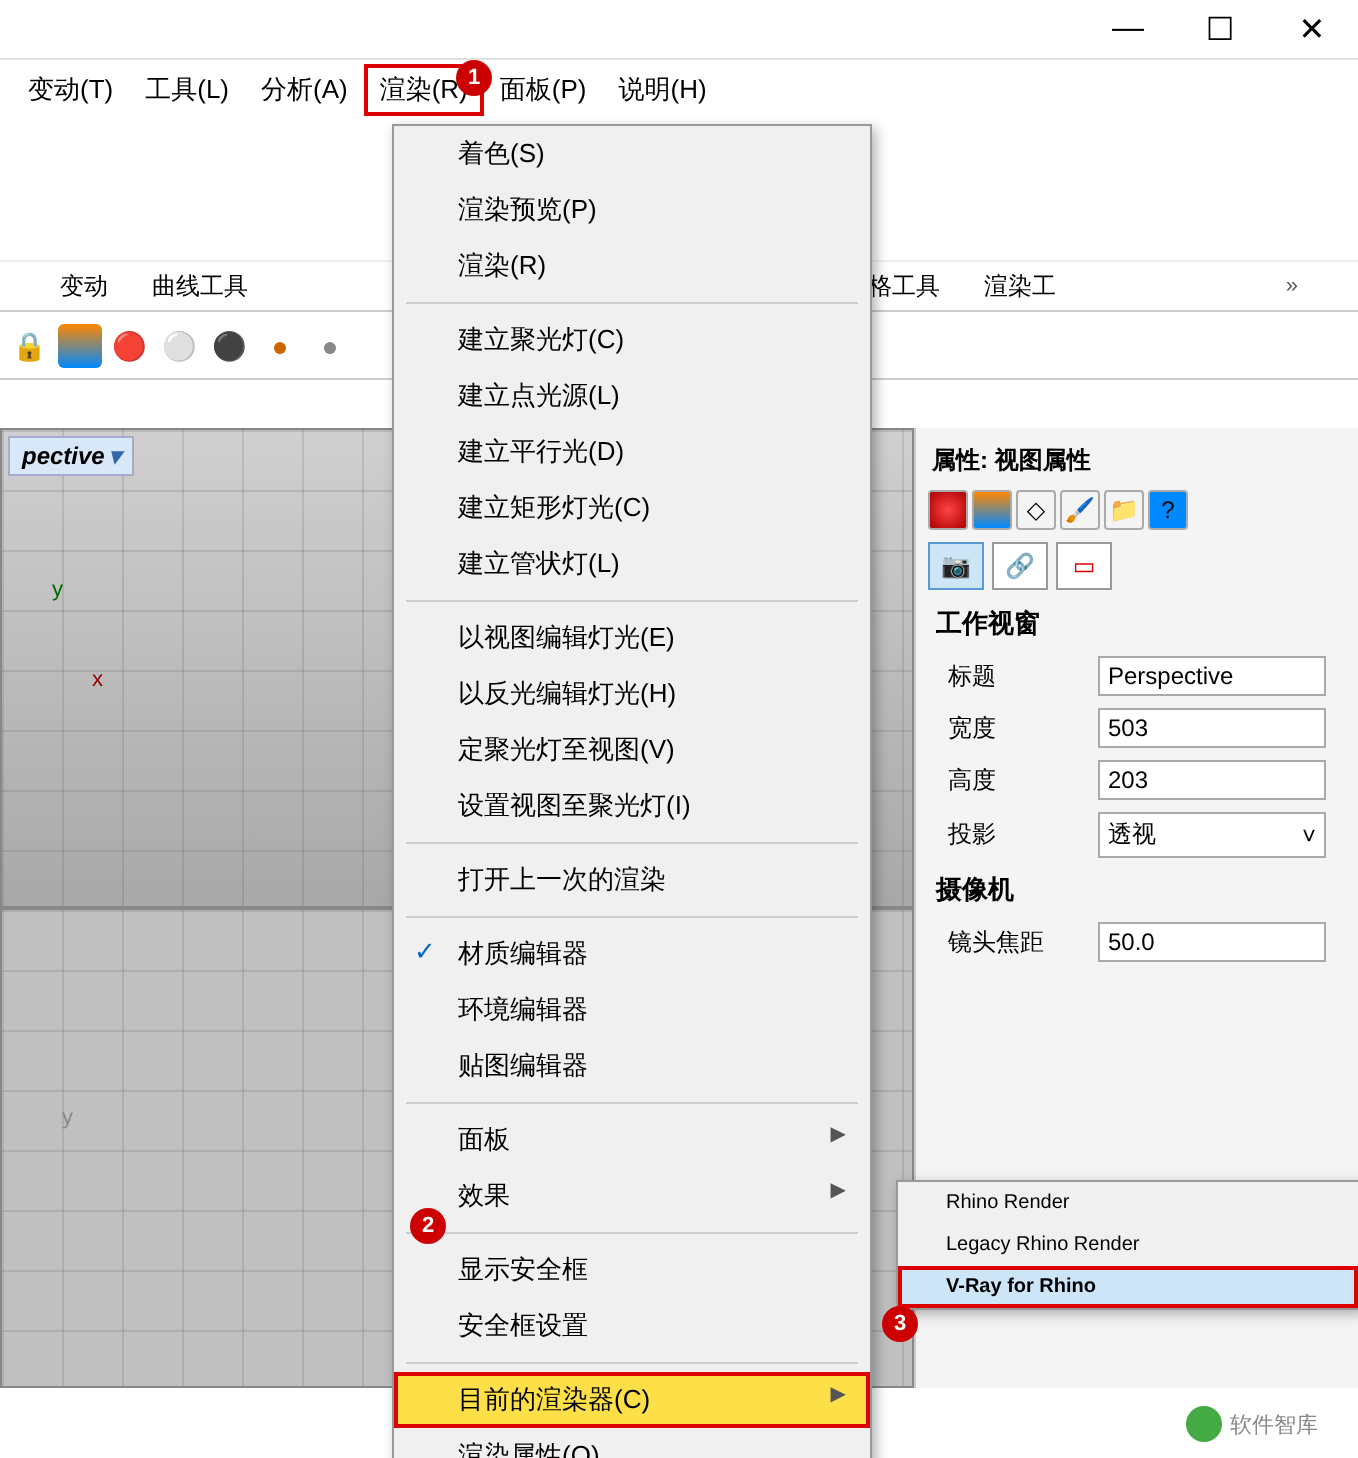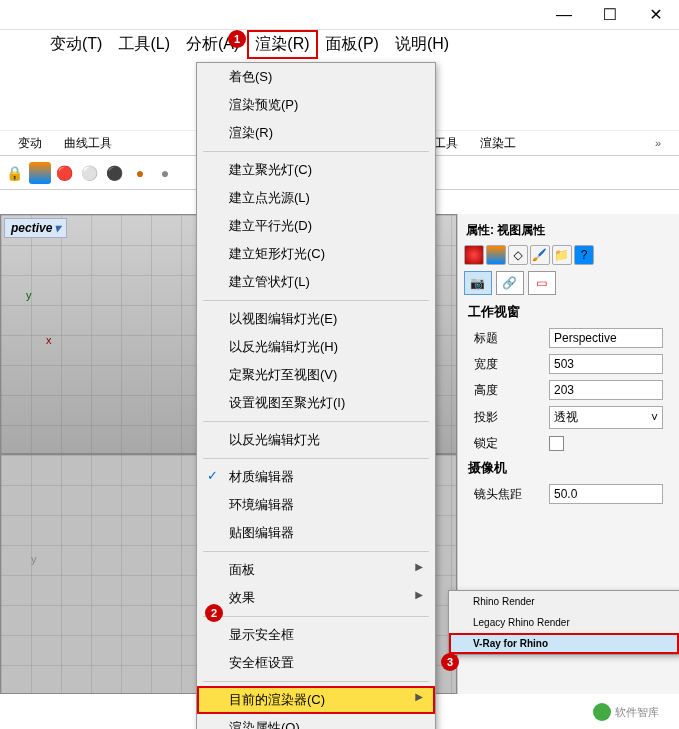--- a/index.html
+++ b/index.html
@@ -1,25 +1,25 @@
 <!DOCTYPE html>
 <html><head>
 <meta charset="utf-8">
 <style>
 * { margin: 0; padding: 0; box-sizing: border-box; font-family: "Microsoft YaHei", "SimSun", Arial, sans-serif; }
 body { background: #fff; width: 679px; height: 729px; position: relative; overflow: hidden; }
 
 .titlebar { height: 30px; display: flex; justify-content: flex-end; align-items: center; background: #fff; border-bottom: 1px solid #e0e0e0; }
 .titlebar .btn { width: 46px; height: 30px; display: flex; align-items: center; justify-content: center; color: #000; }
 
-.menubar { height: 28px; display: flex; align-items: flex-start; padding: 0 6px; font-size: 16px; margin-left: 36px; }
+.menubar { height: 28px; display: flex; align-items: flex-end; padding: 0 6px; font-size: 13px; }
 .menubar .item { padding: 4px 8px; }
 .menubar .item.active { border: 2px solid #d00; padding: 2px 6px; }
 
-.toolbar2 { height: 26px; display: flex; align-items: center; gap: 22px; padding: 0 18px; font-size: 12px; border-bottom: 1px solid #ccc; border-top: 1px solid #eee; margin-top: 72px; }
+.toolbar2 { height: 26px; display: flex; align-items: center; gap: 22px; padding: 0 30px; font-size: 12px; border-bottom: 1px solid #ccc; border-top: 1px solid #eee; margin-top: 72px; }
 .toolbar2 .more { margin-left: auto; color: #555; font-size: 11px; }
 
 .icon-row { height: 34px; display: flex; align-items: center; gap: 3px; padding: 2px 4px; border-bottom: 1px solid #ccc; }
 .icon-row .ic { width: 22px; height: 22px; display: flex; align-items: center; justify-content: center; font-size: 14px; }
 
 .workspace { display: flex; height: 480px; margin-top: 24px; }
 .viewports { flex: 1; display: flex; flex-direction: column; background: #b8b8b8; }
 .vp-top { flex: 1; background: linear-gradient(#d0d0d0, #a8a8a8); position: relative; border: 1px solid #888; }
 .vp-bottom { flex: 1; background: #c0c0c0; position: relative; border: 1px solid #888; }
 .vp-label { position: absolute; top: 3px; left: 3px; background: #d8e8f8; padding: 2px 6px; font-weight: bold; font-style: italic; font-size: 12px; border: 1px solid #aac; }
@@ -148,24 +148,20 @@
           <div class="val">503</div>
         </div>
         <div class="prop-row">
           <div class="lbl">高度</div>
           <div class="val">203</div>
         </div>
         <div class="prop-row">
           <div class="lbl">投影</div>
           <div class="val dd">透视<span>˅</span></div>
         </div>
-        <div class="prop-row">
-          <div class="lbl">锁定</div>
-          <div class="chk"></div>
-        </div>
       </div>
     <div class="section">摄像机</div>
     <div id="rows2">
         <div class="prop-row">
           <div class="lbl">镜头焦距</div>
           <div class="val">50.0</div>
         </div>
       </div>
   </div>
 </div>
@@ -179,21 +175,21 @@
     <div class="mi">建立点光源(L)</div>
     <div class="mi">建立平行光(D)</div>
     <div class="mi">建立矩形灯光(C)</div>
     <div class="mi">建立管状灯(L)</div>
     <div class="sep"></div>
     <div class="mi">以视图编辑灯光(E)</div>
     <div class="mi">以反光编辑灯光(H)</div>
     <div class="mi">定聚光灯至视图(V)</div>
     <div class="mi">设置视图至聚光灯(I)</div>
     <div class="sep"></div>
-    <div class="mi">以反光编辑灯光</div>
+    <div class="mi">打开上一次的渲染</div>
     <div class="sep"></div>
     <div class="mi checked">材质编辑器</div>
     <div class="mi">环境编辑器</div>
     <div class="mi">贴图编辑器</div>
     <div class="sep"></div>
     <div class="mi">面板<span class="chev">▶</span></div>
     <div class="mi">效果<span class="chev">▶</span></div>
     <div class="sep"></div>
     <div class="mi">显示安全框</div>
     <div class="mi">安全框设置</div>

